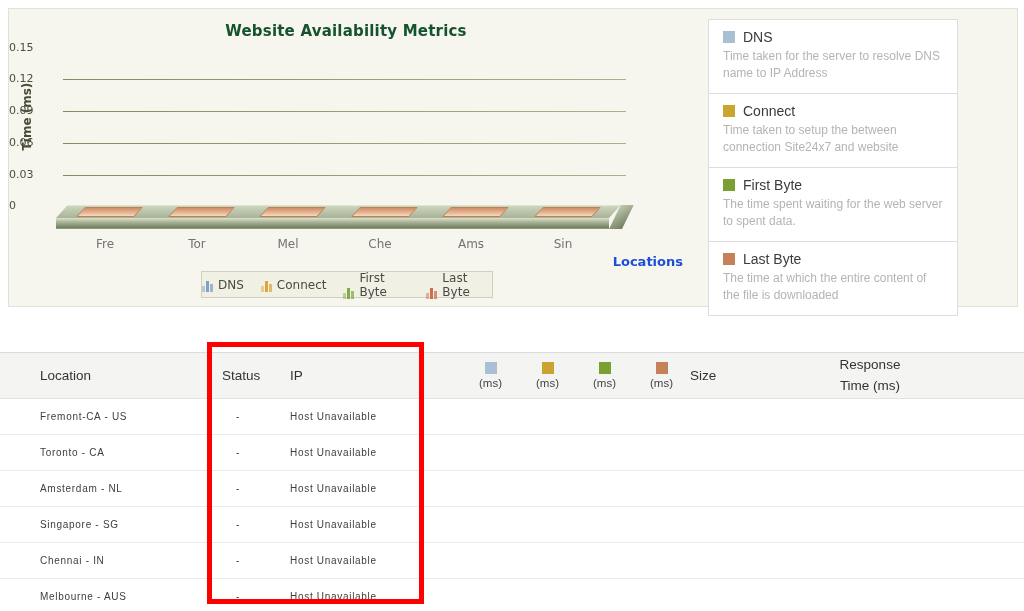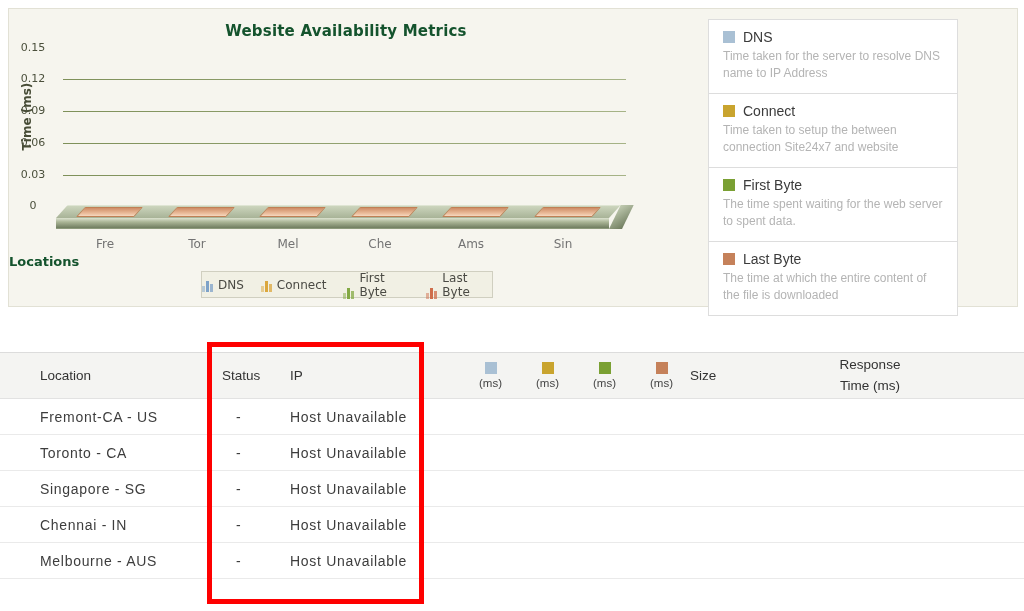--- a/index.html
+++ b/index.html
@@ -9,43 +9,43 @@
 
   
   .chart-panel { position:absolute; left:8px; top:8px; width:1010px; height:299px;
                  background:#f6f5ee; border:1px solid #e2e1d5;
                  font-family:"DejaVu Sans", sans-serif; }
   .chart-title { position:absolute; top:13px; left:0; width:674px; text-align:center;
                  font-size:15px; font-weight:bold; color:#14532d; letter-spacing:.2px; }
   .y-axis-label { position:absolute; left:-32px; top:100px; width:100px; height:15px;
                   transform:rotate(-90deg); text-align:center; font-size:12px;
                   font-weight:bold; color:#474c36; }
-  .y-tick { position:absolute; left:0; width:48px; text-align:center; font-size:11px;
+  .y-tick { position:absolute; left:0; width:48px; text-align:left; font-size:11px;
             color:#4b503c; line-height:14px; }
   .gridline { position:absolute; left:54px; width:563px; height:1px;
               background:linear-gradient(to right,#7e9059,#a6b386); }
 
   .floor-top { position:absolute; left:47px; top:196px; width:553px; height:13px;
                background:linear-gradient(to bottom,#ccd5bd,#a8b397);
                border-top:1px solid #dfe5d3;
                transform:skewX(-42deg); transform-origin:left bottom; }
   .floor-front { position:absolute; left:47px; top:209px; width:553px; height:11px;
                  background:linear-gradient(to bottom,#dce2cf 0%,#aab596 40%,#707d60 100%);
                  border-bottom:1px solid #8d9a7c; }
   .floor-end { position:absolute; left:600px; top:196px; width:13px; height:24px;
                background:linear-gradient(135deg,#c2ccb2,#6f7c5e);
                transform:skewX(-26deg); transform-origin:left bottom; }
   .bar-patch { position:absolute; top:198px; width:58px; height:10px;
                background:linear-gradient(to bottom,#cf8d66,#eec2a2 75%,#f5d9c2);
                border:1px solid #c08055; border-radius:1px;
                transform:skewX(-42deg); transform-origin:left bottom; }
   .x-label { position:absolute; top:228px; width:64px; text-align:center;
              font-size:12px; color:#737373; }
-  .x-axis-title { position:absolute; top:245px; left:0; width:674px; text-align:left;
-                  font-size:13px; font-weight:bold; color:#14532d; }
+  .x-axis-title { position:absolute; top:245px; left:0; width:674px; text-align:right;
+                  font-size:13px; font-weight:bold; color:#1d4ed8; }
 
   .chart-legend { position:absolute; left:192px; top:262px; width:292px; height:27px;
                   background:#f1f0e4; border:1px solid #d0cfc0;
                   display:flex; align-items:center; justify-content:center; gap:17px; }
   .chart-legend-item { display:flex; align-items:flex-end; gap:5px; font-size:12px;
                        color:#4a4a44; cursor:pointer; }
   .bar-icon { display:flex; align-items:flex-end; gap:1px; height:11px; }
   .bar-icon i { display:block; width:3px; background:currentColor; }
   .bar-icon i:nth-child(1){ height:6px; opacity:.5; }
   .bar-icon i:nth-child(2){ height:11px; }
@@ -66,21 +66,21 @@
                   border-collapse:collapse; table-layout:fixed; }
   .report-table thead tr { height:46px; background:#f4f4f2; }
   .report-table th { font-weight:normal; font-size:13.5px; color:#333333;
                      text-align:left; vertical-align:middle;
                      border-top:1px solid #dcdcdc; border-bottom:1px solid #e2e2e2; }
   th.col-location, td.col-location { padding-left:40px; }
   th.col-ms { text-align:center; font-size:11.5px; color:#444444; }
   .ms-swatch { width:12px; height:12px; margin:0 auto 3px; background:currentColor; }
   th.col-response { text-align:center; line-height:1.55; }
   .report-table tbody tr { height:36px; }
-  .report-table td { font-size:14px; color:#3d3d3d; letter-spacing:.7px;
+  .report-table td { font-size:10px; color:#3d3d3d; letter-spacing:.7px;
                      border-bottom:1px solid #eaeaea; vertical-align:middle; }
   td.col-status { padding-left:14px; }
 
   
   .annotation-box { position:absolute; left:207px; top:342px; width:217px; height:262px;
                     border:5px solid currentColor; z-index:10; pointer-events:none; }
 </style>
 </head>
 <body>
 
@@ -249,20 +249,32 @@
       <td>Host Unavailable</td>
       <td></td>
         <td></td>
       <td></td>
         <td></td>
       <td></td>
         <td></td>
       <td></td>
     </tr>
     <tr>
+      <td class="col-location">Amsterdam - NL</td>
+      <td class="col-status">-</td>
+      <td>Host Unavailable</td>
+      <td></td>
+        <td></td>
+      <td></td>
+        <td></td>
+      <td></td>
+        <td></td>
+      <td></td>
+    </tr>
+    <tr>
       <td class="col-location">Singapore - SG</td>
       <td class="col-status">-</td>
       <td>Host Unavailable</td>
       <td></td>
         <td></td>
       <td></td>
         <td></td>
       <td></td>
         <td></td>
       <td></td>

